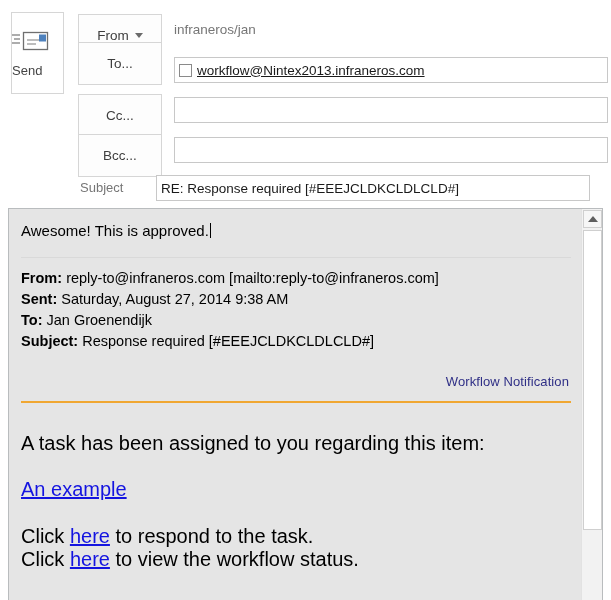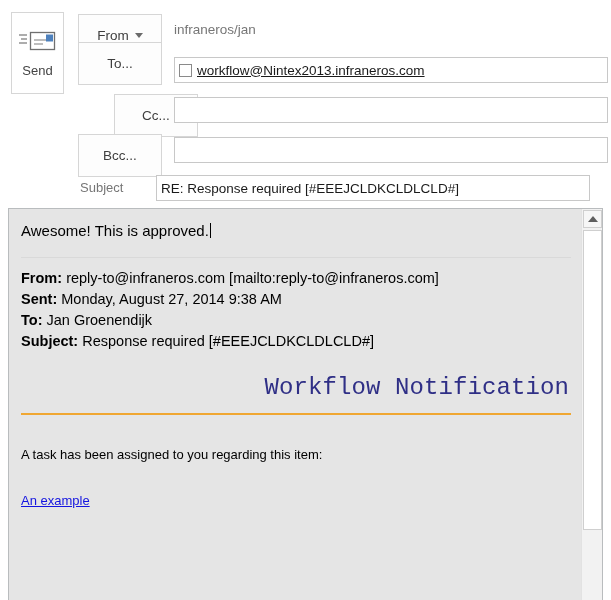--- a/index.html
+++ b/index.html
@@ -26,21 +26,21 @@
   #send-button {
     position: absolute;
     left: 11px;
     top: 12px;
     width: 53px;
     height: 82px;
     border: 1px solid #d6d6d6;
     background: #ffffff;
     display: flex;
     flex-direction: column;
-    align-items: center;
+    align-items: flex-start;
     justify-content: center;
     cursor: pointer;
     box-sizing: border-box;
   }
   #send-button .send-icon-wrap {
     width: 38px;
     height: 30px;
     position: relative;
     margin-bottom: 6px;
   }
@@ -69,21 +69,21 @@
   .field-button .chev {
     display: inline-block;
     margin-left: 6px;
     width: 0; height: 0;
     border-left: 4px solid transparent;
     border-right: 4px solid transparent;
     border-top: 5px solid #6b6b6b;
   }
   #from-button { top: 14px; }
   #to-button   { top: 42px; }
-  #cc-button   { top: 94px; margin-left: 36px; }
+  #cc-button   { top: 94px; }
   #bcc-button  { top: 134px; }
 
   
   #from-value {
     position: absolute;
     left: 174px;
     top: 22px;
     font-size: 13.5px;
     color: #767676;
     text-align: center;
@@ -183,35 +183,34 @@
   .quoted-header {
     font-size: 14.5px;
     color: #000000;
     line-height: 21px;
     white-space: nowrap;
   }
   .quoted-header b { font-weight: bold; }
 
   #wf-title {
     text-align: right;
-    font-size: 24px;
+    font-size: 13px;
     color: #2f2f86;
     margin-top: 22px;
     padding-right: 2px;
     letter-spacing: 0.1px;
-    font-family: Liberation Mono, monospace;
   }
   #wf-rule {
     border: 0;
     border-top: 2px solid #f0a732;
     margin: 12px 0 0 0;
   }
 
   .wf-text {
-    font-size: 13px;
+    font-size: 20px;
     color: #000000;
     line-height: 20px;
   }
   #wf-intro { margin-top: 30px; }
   #wf-item-link-row { margin-top: 26px; }
 
   a.wf-link {
     color: #1414e0;
     text-decoration: underline;
     cursor: pointer;
@@ -339,40 +338,44 @@
     </div>
 
     <hr class="quote-divider">
 
     <div class="quoted-header">
       <b>From:</b>
       <span>reply-to@infraneros.com [mailto:reply-to@infraneros.com]</span>
     </div>
     <div class="quoted-header">
       <b>Sent:</b>
-      <span>Monday, August 27, 2014 9:38 AM</span>
+      <span>Saturday, August 27, 2014 9:38 AM</span>
     </div>
     <div class="quoted-header">
       <b>To:</b>
       <span>Jan Groenendijk</span>
     </div>
     <div class="quoted-header">
       <b>Subject:</b>
       <span>Response required [#EEEJCLDKCLDLCLD#]</span>
     </div>
 
     <div id="wf-title">Workflow Notification</div>
     <hr id="wf-rule">
 
     <div class="wf-text" id="wf-intro">A task has been assigned to you regarding this item:</div>
 
     <div class="wf-text" id="wf-item-link-row">
       <a class="wf-link">An example</a>
     </div>
 
+    <div class="wf-text" id="wf-click-block">
+      <div><span>Click </span><a class="wf-link">here</a><span> to respond to the task.</span></div>
+      <div><span>Click </span><a class="wf-link">here</a><span> to view the workflow status.</span></div>
+    </div>
 
   </div>
 
   <div id="body-scrollbar">
     <div class="sb-btn" id="sb-up">
       <span class="sb-arrow-up"></span>
     </div>
     <div id="sb-thumb"></div>
     <div class="sb-btn" id="sb-down">
       <span class="sb-arrow-down"></span>

